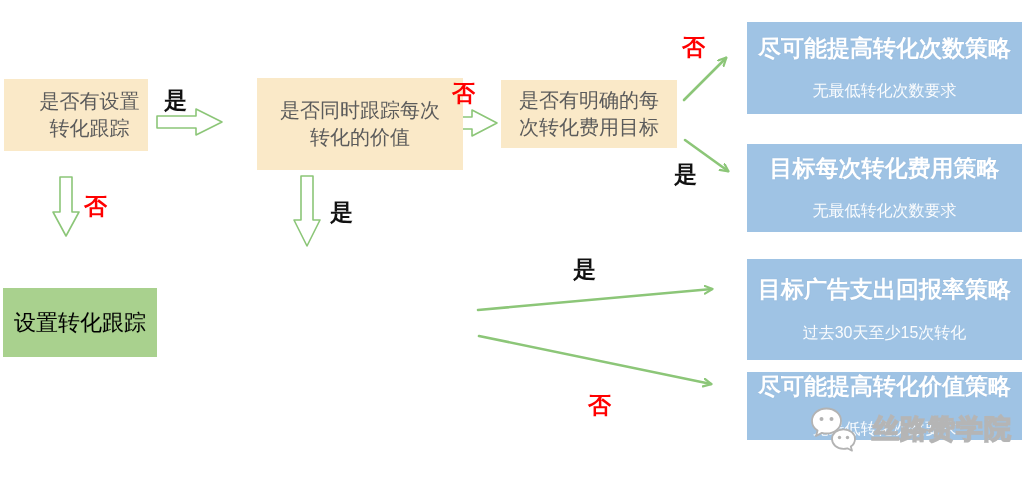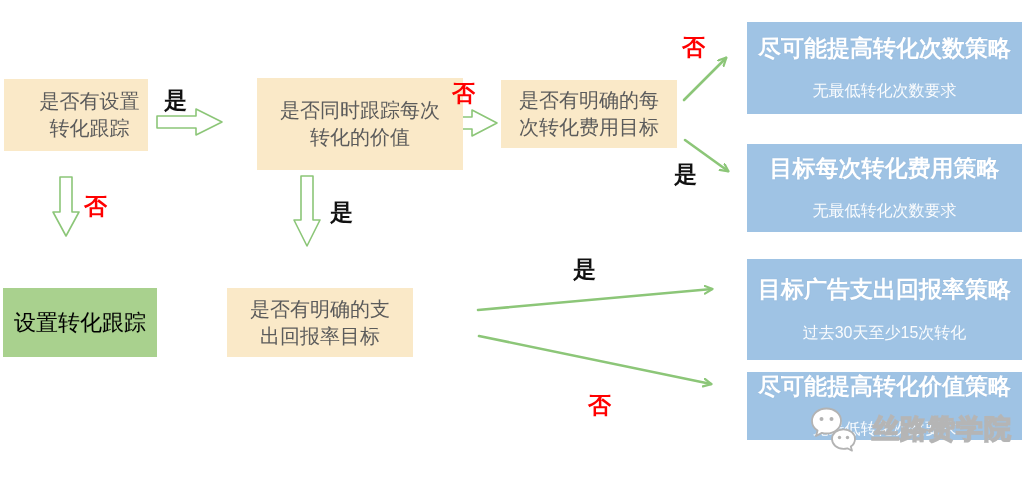--- a/index.html
+++ b/index.html
@@ -62,22 +62,20 @@
 
   <div class="node qbox" style="left:4px;top:79px;width:144px;height:72px;padding-left:27px;">是否有设置
 转化跟踪</div>
 
   <div class="node qbox" style="left:225px;top:78px;width:206px;height:92px;margin-left:32px;">是否同时跟踪每次
 转化的价值</div>
 
   <div class="node qbox" style="left:501px;top:80px;width:176px;height:68px;">是否有明确的每
 次转化费用目标</div>
 
-  <div class="node qbox" style="left:227px;top:288px;width:186px;height:69px;">是否有明确的支
-出回报率目标</div>
 
   <div class="node greenbox" style="left:3px;top:288px;width:154px;height:69px;">设置转化跟踪</div>
 
   <div class="node bluebox" style="left:747px;top:22px;width:275px;height:92px;">
     <div class="title">尽可能提高转化次数策略</div>
     <div class="subtitle">无最低转化次数要求</div>
   </div>
 
   <div class="node bluebox" style="left:747px;top:144px;width:275px;height:88px;">
     <div class="title">目标每次转化费用策略</div>

